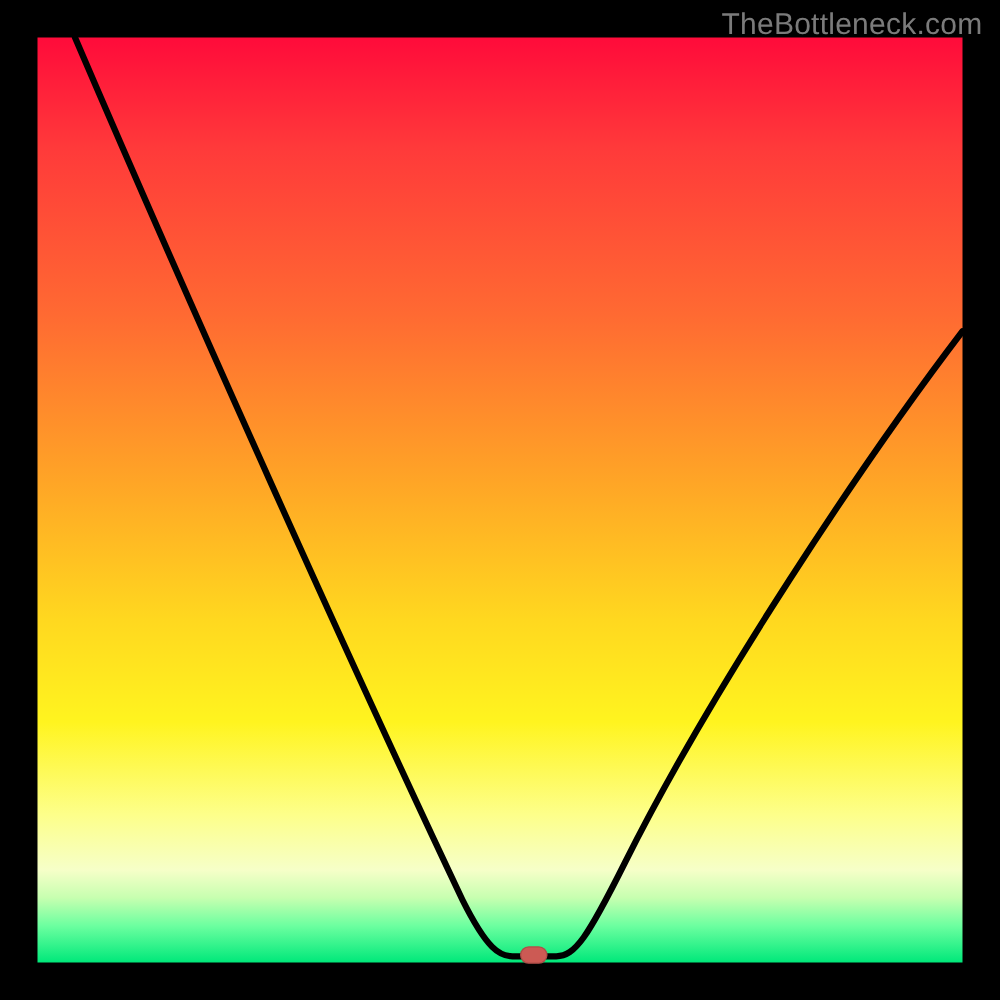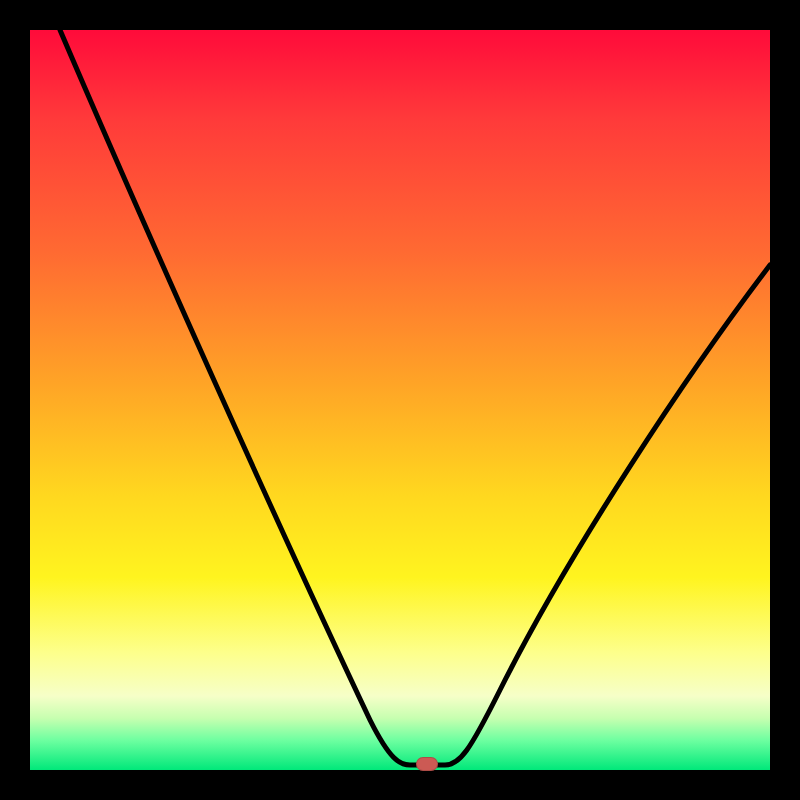--- a/index.html
+++ b/index.html
@@ -67,20 +67,21 @@
     background: #cc5a54;
     box-shadow: 0 0 0 1px rgba(0,0,0,0.15) inset;
     transform: translate(-50%, -50%);
   }
 </style>
 </head>
 <body>
 
 <div class="frame">
 
+  <div class="watermark">TheBottleneck.com</div>
 
   <div class="plot">
 
     <svg class="curve" viewBox="0 0 740 740" preserveAspectRatio="none">
 
       <path d="
         M 30 0
         C 120 210, 250 500, 340 690
         C 360 730, 370 735, 380 735
         L 415 735

